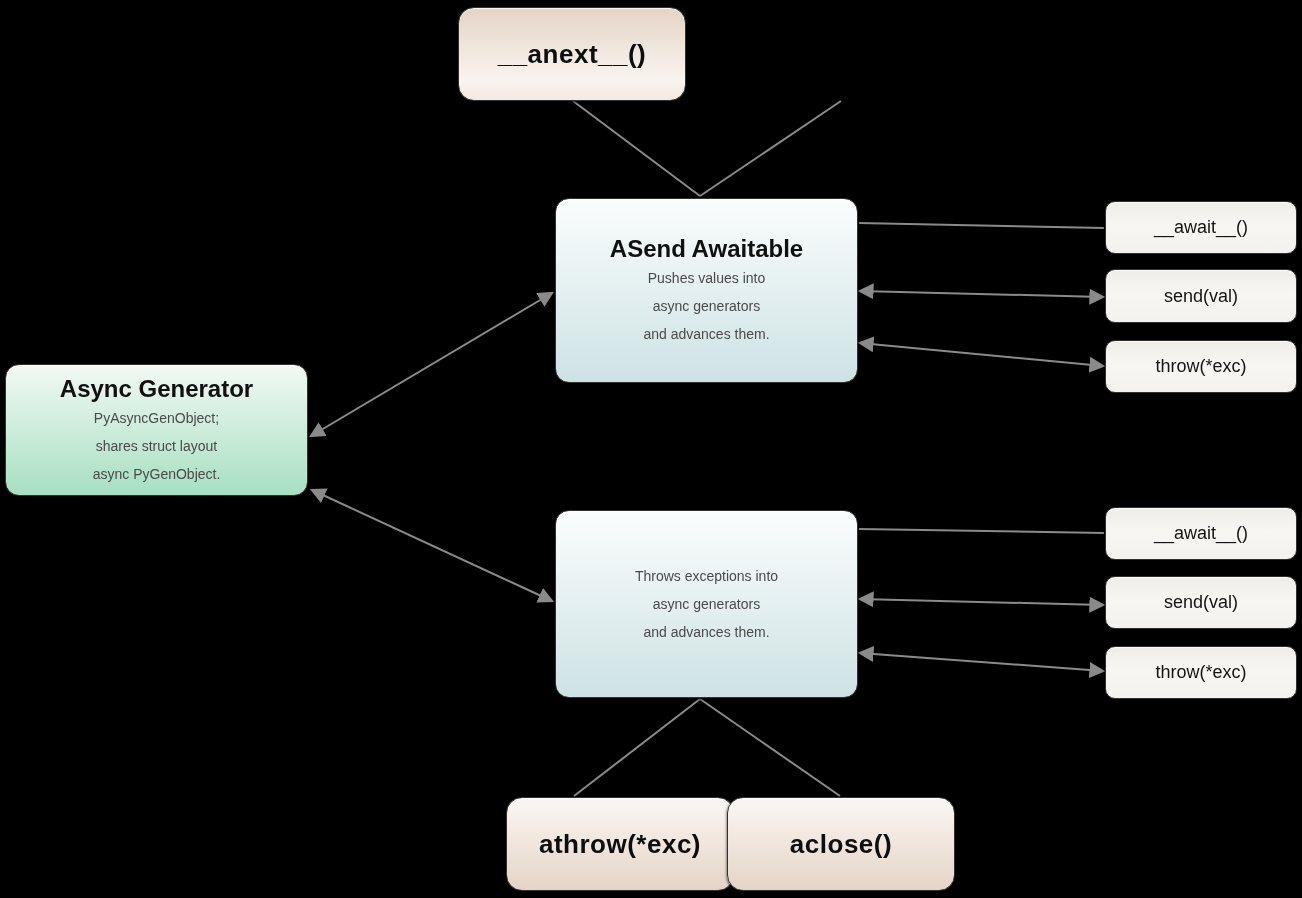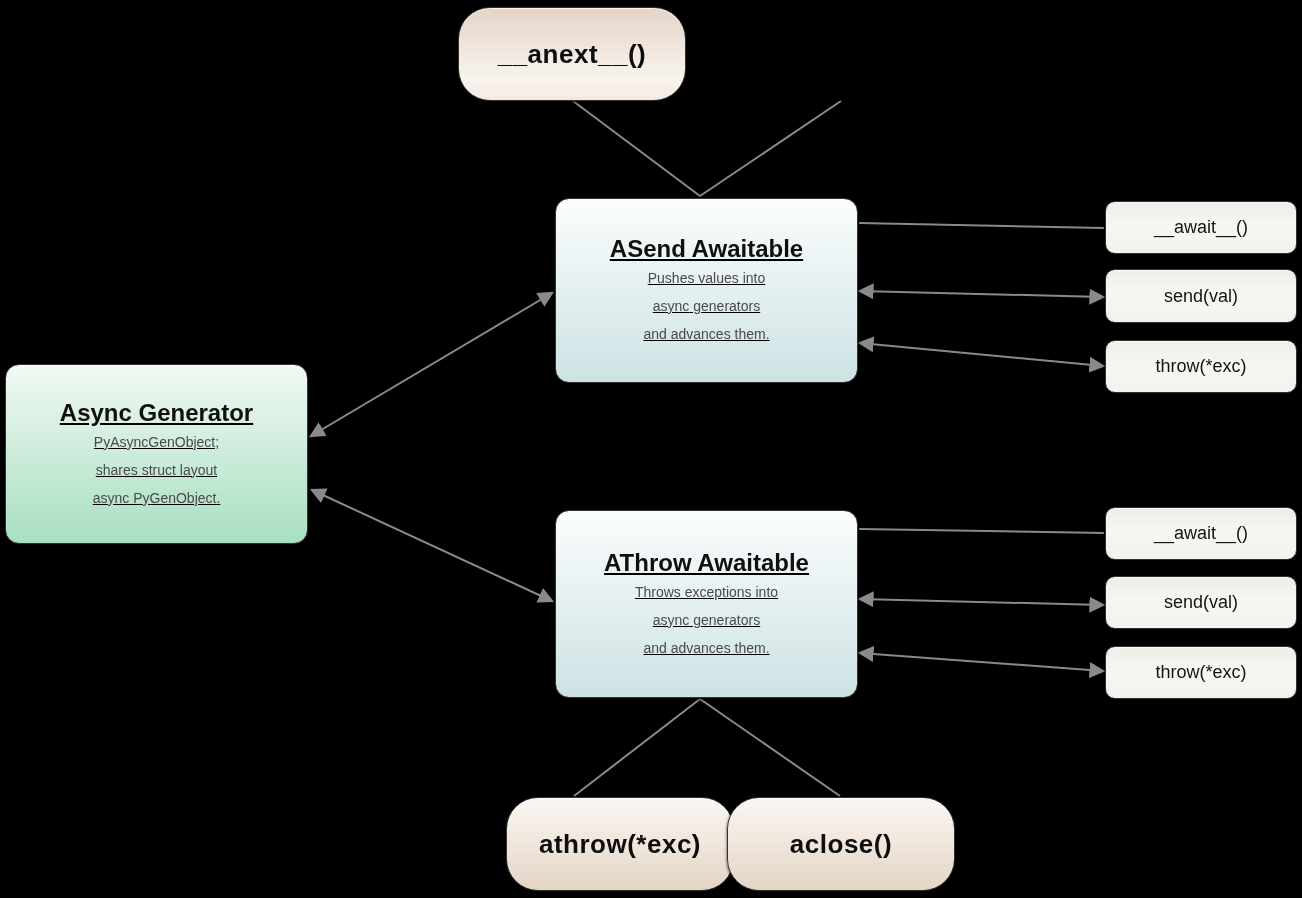--- a/index.html
+++ b/index.html
@@ -17,52 +17,51 @@
   .node{
     position:absolute;
     box-sizing:border-box;
     border:1.5px solid #32312e;
     display:flex;flex-direction:column;
     align-items:center;justify-content:center;
     text-align:center;
     box-shadow:inset 0 1px 1px rgba(255,255,255,0.85), 0 1px 3px rgba(0,0,0,0.8);
   }
   .pill{
-    width:228px;height:94px;border-radius:32px;
+    width:228px;height:94px;border-radius:16px;
     font-weight:bold;font-size:26px;color:#0e0e0e;
     letter-spacing:0.5px;
   }
   .pill.grad-top{background:linear-gradient(180deg,var(--beige-dark,#e4d4c6) 0%,var(--beige-light,#f9f4ef) 78%,#f3eae2 100%);}
   .pill.grad-bottom{background:linear-gradient(180deg,var(--beige-light,#f9f4ef) 10%,var(--beige-dark,#e4d4c6) 100%);}
 
   .bigbox{
     width:303px;border-radius:14px;
     padding:3px 4px;
-    text-decoration:underline;
   }
   .bigbox .title{
     font-weight:bold;font-size:24px;color:var(--title-text,#101010);
     line-height:31px;
   }
   .bigbox .desc{font-size:14px;color:var(--desc-text,#4a4a4a);line-height:28px;}
   .bigbox .desc span{display:block;}
   .teal{background:linear-gradient(180deg,var(--teal-light,#fbfdfd) 0%,var(--teal-dark,#cde2e4) 100%);}
   .green{background:linear-gradient(180deg,var(--green-light,#f2f9f4) 0%,var(--green-dark,#a7dfc1) 100%);}
 
   .method{
     width:192px;height:53px;border-radius:10px;
     background:linear-gradient(180deg,#efede8 0%,#f7f6f2 45%,#f4f2ee 100%);
     font-size:18px;color:#141414;
   }
 
   
   .pos-anext{left:458px;top:7px;}
   .pos-asend{left:727px;top:7px;}
   .pos-asend-awaitable{left:555px;top:198px;height:185px;}
-  .pos-async-generator{left:5px;top:364px;height:180px;}
+  .pos-async-generator{left:5px;top:364px;height:132px;}
   .pos-athrow-awaitable{left:555px;top:510px;height:188px;}
   .pos-await1{left:1105px;top:201px;}
   .pos-send1{left:1105px;top:269px;height:54px;}
   .pos-throw1{left:1105px;top:340px;}
   .pos-await2{left:1105px;top:507px;}
   .pos-send2{left:1105px;top:576px;}
   .pos-throw2{left:1105px;top:646px;}
   .pos-athrow{left:458px;top:797px;margin-left:48px;}
   .pos-aclose{left:727px;top:797px;}
 </style>
@@ -108,21 +107,20 @@
   <div class="node bigbox green pos-async-generator">
     <div class="title">Async Generator</div>
     <div class="desc">
       <span>PyAsyncGenObject;</span>
       <span>shares struct layout</span>
       <span>async PyGenObject.</span>
     </div>
   </div>
 
   <div class="node bigbox teal pos-athrow-awaitable">
-    <div class="title">AThrow Awaitable</div>
     <div class="desc">
       <span>Throws exceptions into</span>
       <span>async generators</span>
       <span>and advances them.</span>
     </div>
   </div>
 
   <div class="node method pos-await1">
     <span>__await__()</span>
   </div>

